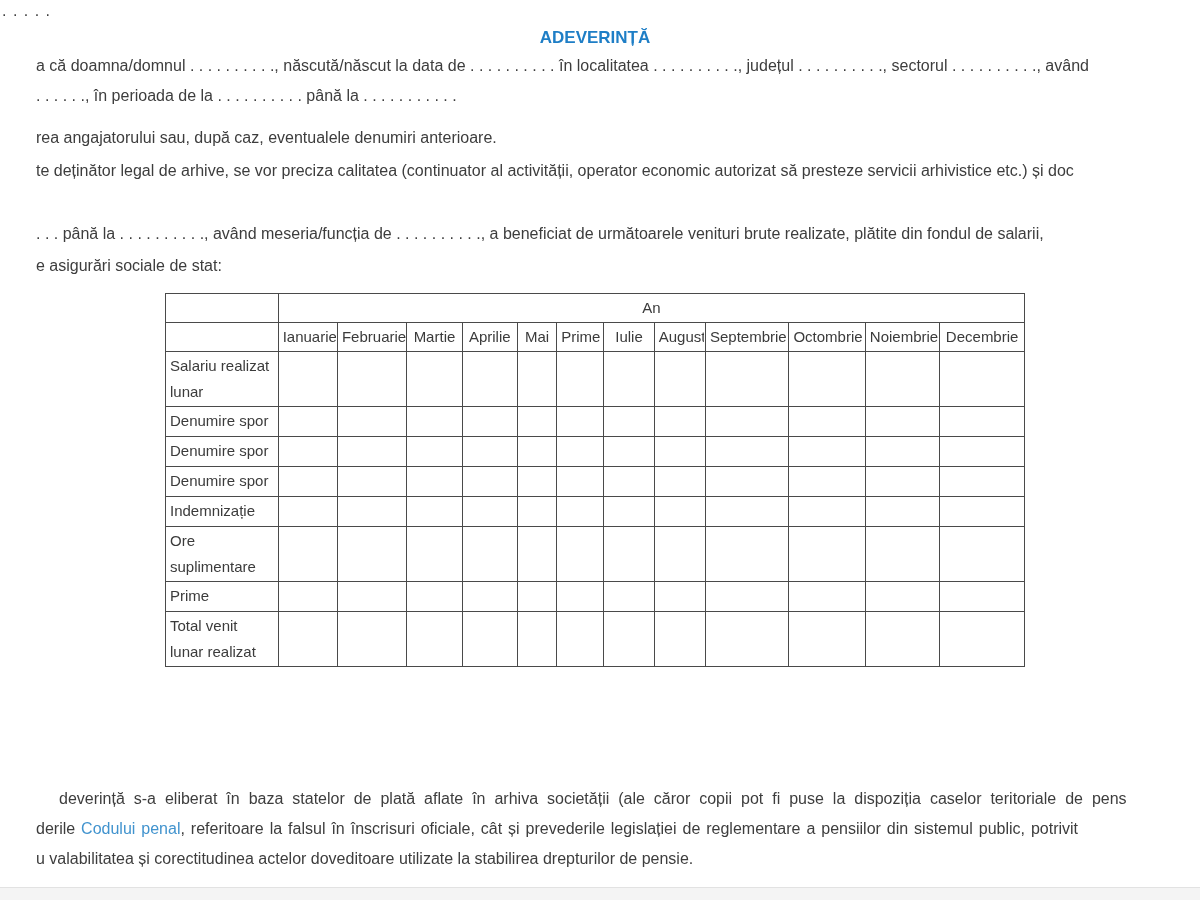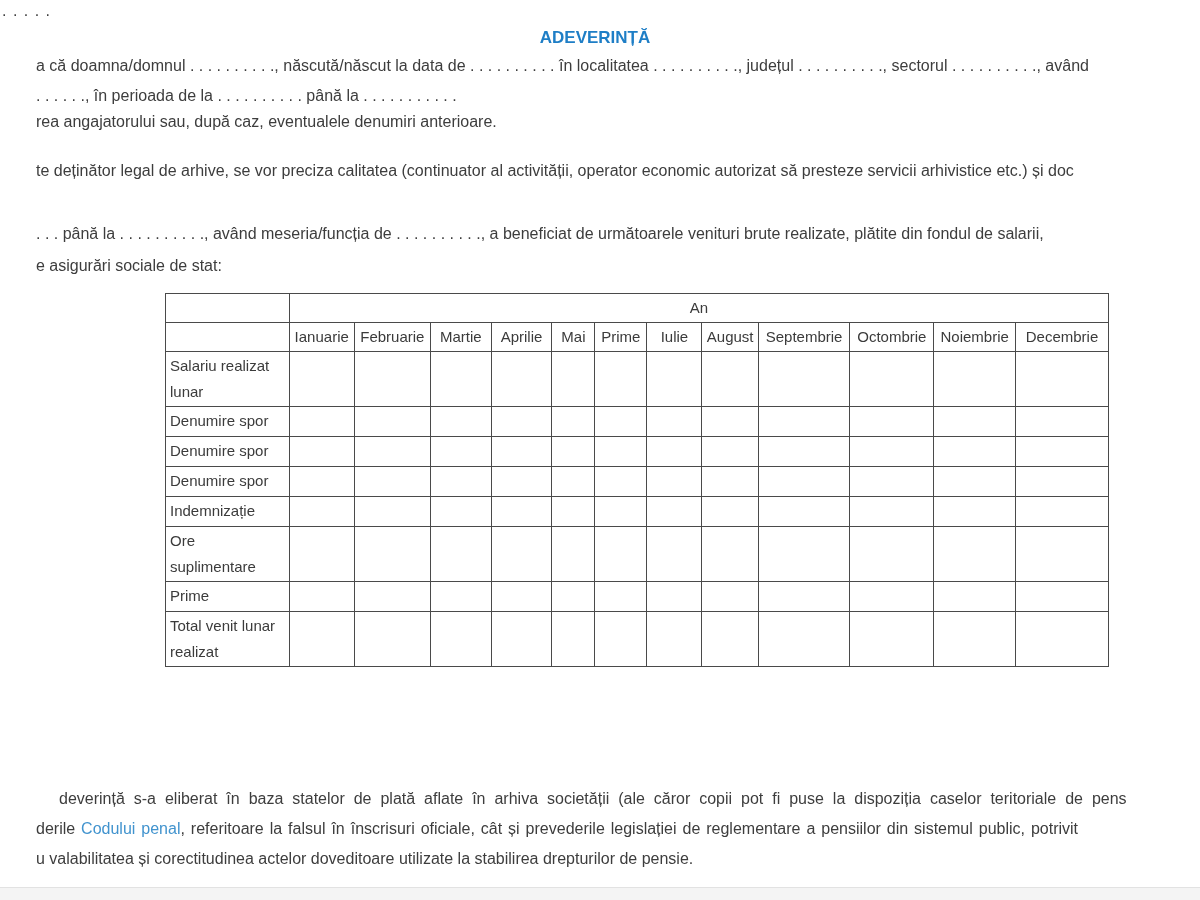--- a/index.html
+++ b/index.html
@@ -41,21 +41,21 @@
   .justify2 { word-spacing: 1.5px; }
   .doc-link {
     color: #4193ce;
     text-decoration: none;
     cursor: pointer;
   }
   table.salary {
     position: absolute;
     top: 293px;
     left: 165px;
-    width: 944px;
+    width: 860px;
     border-collapse: collapse;
     table-layout: fixed;
     font-size: 15px;
     color: #3b3b3b;
   }
   table.salary th, table.salary td {
     border: 1px solid #4a4a4a;
     padding: 1px 4px;
     line-height: 26px;
     font-weight: normal;
@@ -79,21 +79,21 @@
 </head>
 <body>
 
 <div class="dots-top">. . . . .</div>
 
 <div class="doc-title">ADEVERINȚĂ</div>
 
 <div class="line" style="top:55px;">a că doamna/domnul . . . . . . . . . ., născută/născut la data de . . . . . . . . . . în localitatea . . . . . . . . . ., județul . . . . . . . . . ., sectorul . . . . . . . . . ., având</div>
 <div class="line" style="top:85px;">. . . . . ., în perioada de la . . . . . . . . . . până la . . . . . . . . . . .</div>
 
-<div class="line" style="top:111px;">rea angajatorului sau, după caz, eventualele denumiri anterioare.</div>
+<div class="line" style="top:127px;">rea angajatorului sau, după caz, eventualele denumiri anterioare.</div>
 
 <div class="line" style="top:160px;">te deținător legal de arhive, se vor preciza calitatea (continuator al activității, operator economic autorizat să presteze servicii arhivistice etc.) și doc</div>
 
 <div class="line" style="top:223px;">. . . până la . . . . . . . . . ., având meseria/funcția de . . . . . . . . . ., a beneficiat de următoarele venituri brute realizate, plătite din fondul de salarii,</div>
 <div class="line" style="top:255px;">e asigurări sociale de stat:</div>
 
 <table class="salary">
   <colgroup id="salary-cols">
       <col style="width: 112px;">
       <col style="width: 59px;">

